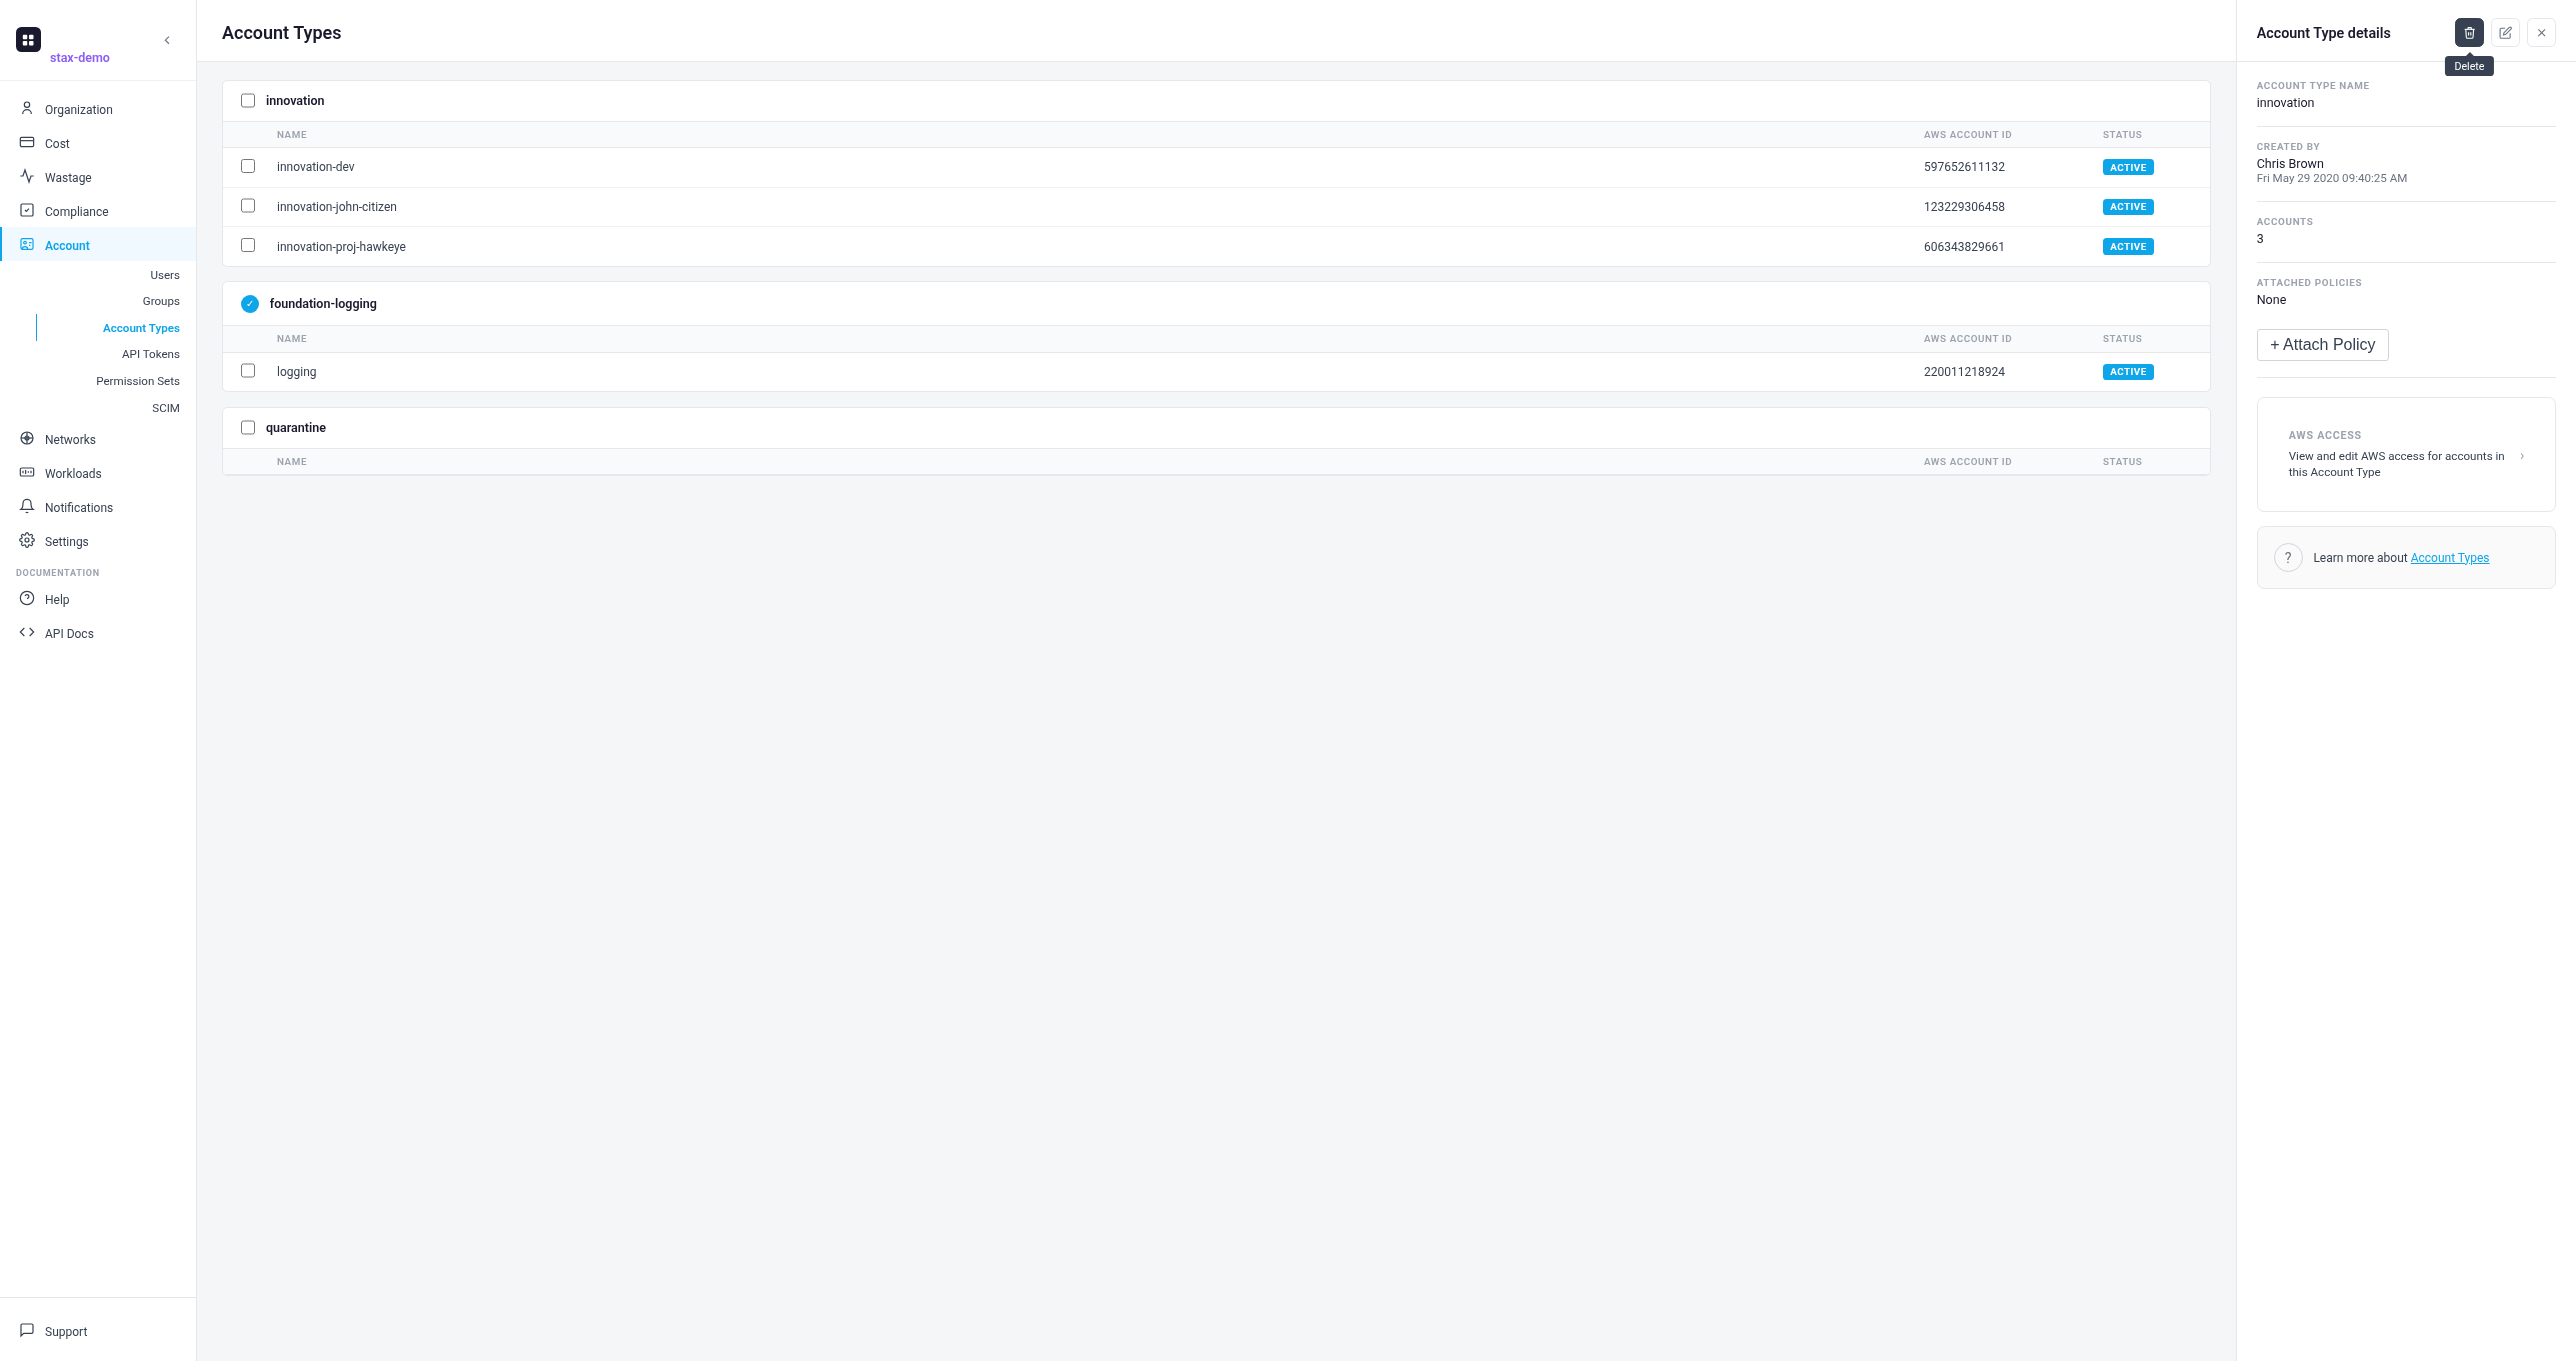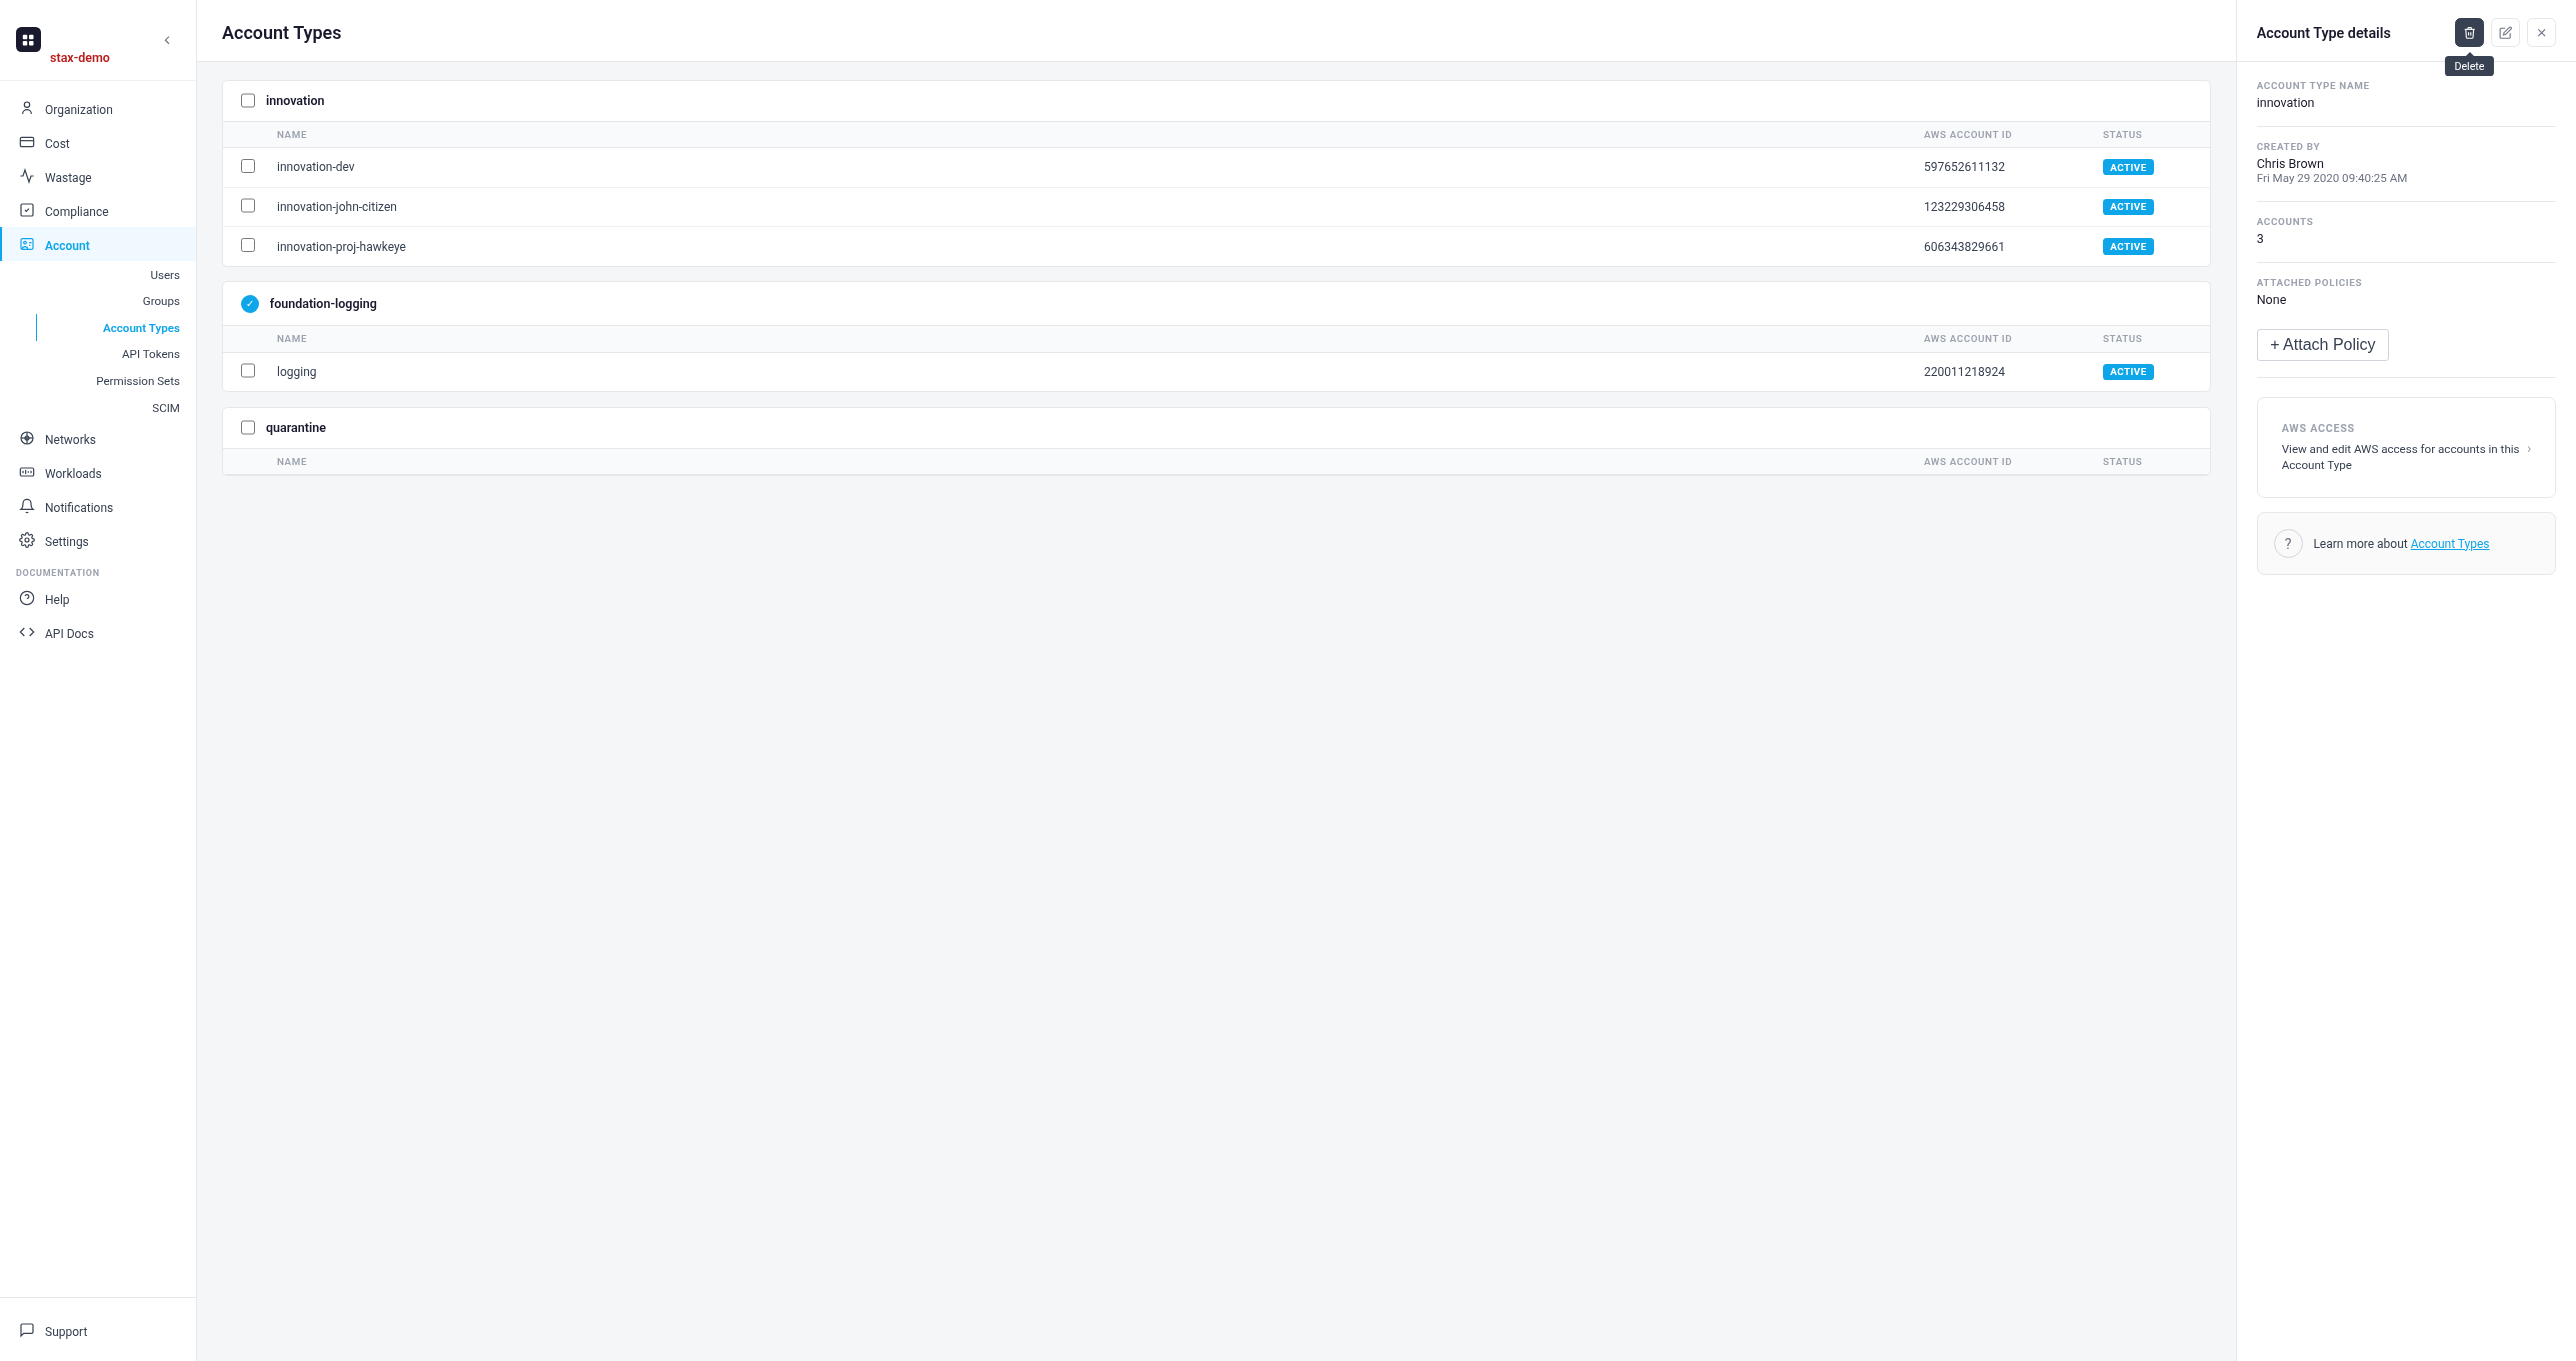--- a/index.html
+++ b/index.html
@@ -2,21 +2,21 @@
 <html style="font-size:14.3px"><head>
   <meta charset="utf-8">
   <style>
     * { box-sizing: border-box; margin: 0; padding: 0; }
     body { font-family: -apple-system, BlinkMacSystemFont, 'Segoe UI', Roboto, sans-serif; background: #f5f6f8; display: flex; height: 100vh; overflow: hidden; font-size: 12.5px; }
 
     
     .sidebar { width: 197px; background: #fff; border-right: 0.9px solid #e5e7eb; display: flex; flex-direction: column; min-height: 100vh; flex-shrink: 0; }
     .sidebar-header { padding: 14.3px 16px; display: flex; align-items: center; gap: 9px; border-bottom: 0.9px solid #f0f0f0; }
     .sidebar-logo { width: 25px; height: 25px; background: #1a1a2e; border-radius: 5.4px; display: flex; align-items: center; justify-content: center; color: #fff; font-size: 12.5px; font-weight: bold; }
-    .sidebar-app-name { font-size: 12.5px; font-weight: 600; color: #b91c1c; margin-top: 36px; }
+    .sidebar-app-name { font-size: 12.5px; font-weight: 600; color: #8b5cf6; margin-top: 36px; }
     .sidebar-collapse { width: 25px; height: 25px; display: flex; align-items: center; justify-content: center; cursor: pointer; color: #6b7280; margin-left: auto; }
 
     .sidebar-nav { flex: 1; padding: 10.7px 0; overflow-y: auto; }
     .nav-item { display: flex; align-items: flex-end; gap: 9px; padding: 8px 16px; cursor: pointer; color: #374151; font-size: 12px; border-left: 2.7px solid transparent; }
     .nav-item.active { color: #0ea5e9; font-weight: 600; border-left: 2.7px solid #0ea5e9; background: #f0f9ff; }
     .nav-item .nav-icon { width: 18px; height: 18px; display: flex; align-items: center; justify-content: center; flex-shrink: 0; }
     .nav-item svg { width: 16px; height: 16px; }
 
     .sub-nav { padding-left: 36px; text-align: right; }
     .sub-nav-item { padding: 6.3px 16px 6.3px 0; cursor: pointer; color: #374151; font-size: 11.6px; border-left: 1.8px solid transparent; display: block; }
@@ -73,21 +73,21 @@
 
     .detail-field { margin-bottom: 16px; }
     .detail-label { font-size: 9.8px; font-weight: 700; color: #9ca3af; text-transform: uppercase; letter-spacing: 0.07em; margin-bottom: 3.6px; }
     .detail-value { font-size: 12.5px; color: #1a1a2e; }
     .detail-value.muted { color: #6b7280; font-size: 11.6px; }
 
     .divider { border: none; border-top: 0.9px solid #e5e7eb; margin: 14.3px 0; }
 
     .attach-policy-btn { display: inline-flex; align-items: center; gap: 5.4px; padding: 6.3px 12.5px; border: 0.9px solid #d1d5db; border-radius: 3px; font-size: 16px; color: #374151; cursor: pointer; background: #fff; margin-top: 22px; }
 
-    .aws-access-card { border: 0.9px solid #e5e7eb; border-radius: 7.2px; padding: 24px; display: flex; align-items: center; justify-content: space-between; cursor: pointer; margin-top: 19px; }
+    .aws-access-card { border: 0.9px solid #e5e7eb; border-radius: 7.2px; padding: 31px; display: flex; align-items: center; justify-content: space-between; cursor: pointer; margin-top: 19px; }
     .aws-access-title { font-size: 10.7px; font-weight: 700; color: #9ca3af; text-transform: uppercase; letter-spacing: 0.07em; margin-bottom: 5.4px; }
     .aws-access-desc { font-size: 11.6px; color: #374151; line-height: 1.4; }
     .chevron-right { color: #9ca3af; font-size: 14.3px; }
 
     .learn-more-card { border: 0.9px solid #e5e7eb; border-radius: 7.2px; padding: 16px; display: flex; align-items: center; gap: 10.7px; margin-top: 14.3px; background: #fafafa; }
     .learn-more-icon { width: 29px; height: 29px; border: 1.3px solid #d1d5db; border-radius: 50%; display: flex; align-items: center; justify-content: center; color: #6b7280; font-size: 14.3px; flex-shrink: 0; }
     .learn-more-text { font-size: 12px; color: #374151; }
     .learn-more-text a { color: #0ea5e9; text-decoration: underline; cursor: pointer; }
   </style>
 </head>

